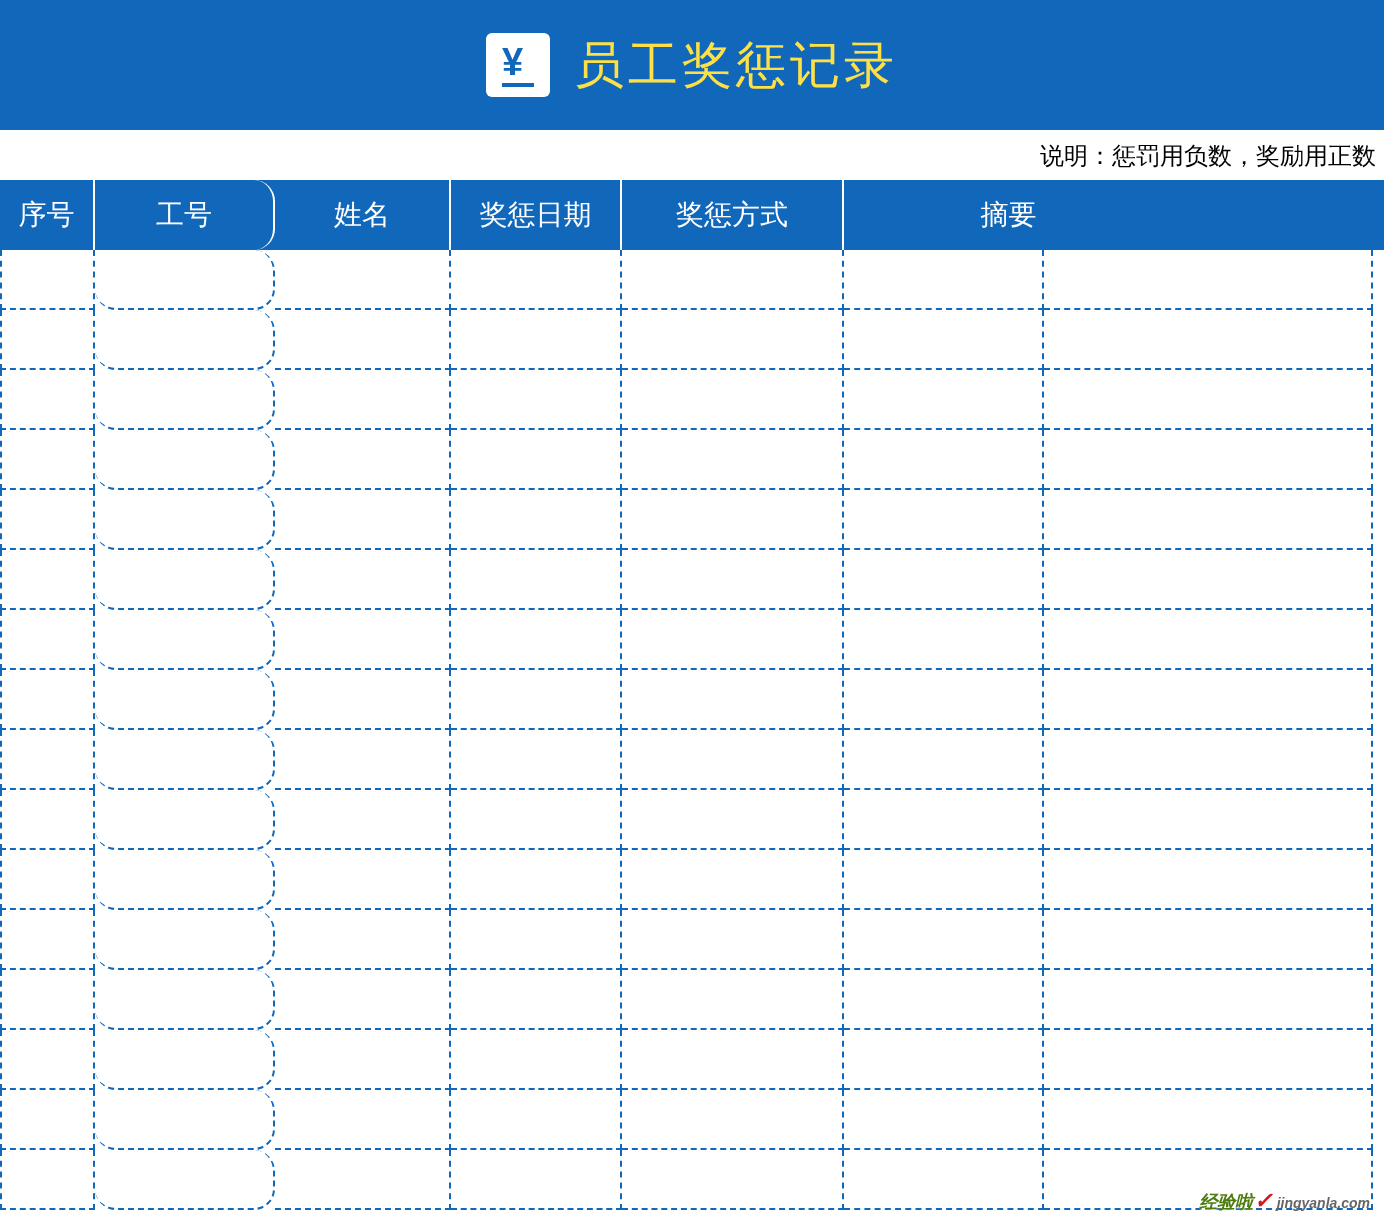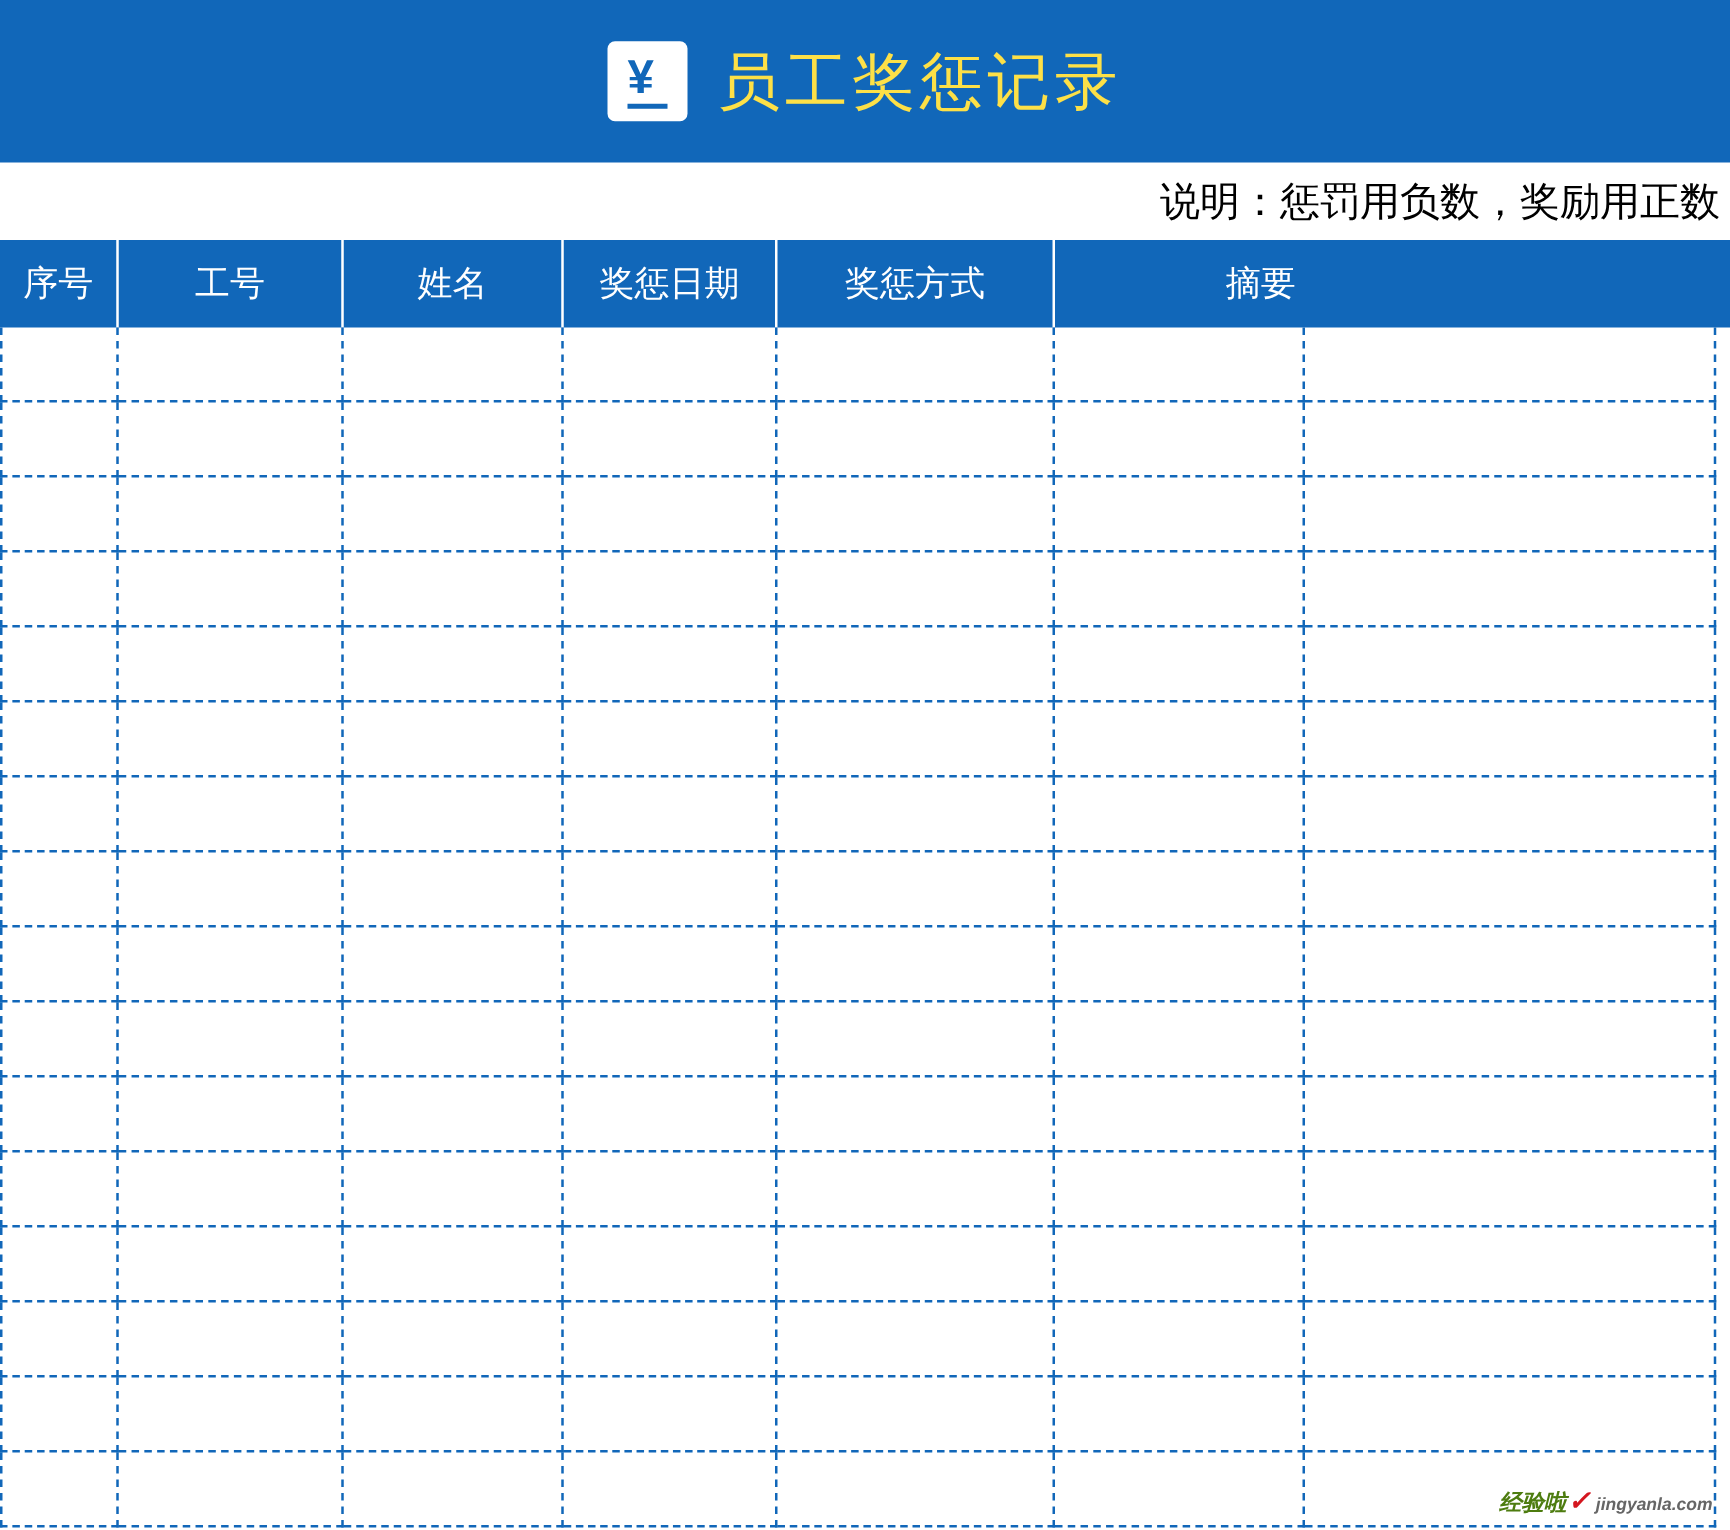--- a/index.html
+++ b/index.html
@@ -49,21 +49,21 @@
     }
     .title-text {
       color: #fde047;
       font-size: 50px;
       font-family: "SimSun", serif;
       letter-spacing: 4px;
     }
     .note-row {
       text-align: right;
       padding: 10px 8px 8px 0;
-      font-size: 32px;
+      font-size: 24px;
       color: #000000;
       font-family: "SimSun", serif;
     }
     .table-container {
       width: 100%;
     }
     .table-header {
       display: flex;
       background: #1167b9;
       height: 70px;
@@ -94,21 +94,21 @@
       align-items: center;
       justify-content: center;
     }
     .tr .td:first-child {
       border-left: 2px dashed #1167b9;
     }
     .tr .td:last-child {
       border-right: 2px dashed #1167b9;
     }
     .col-0 { width: 95px; text-align: right; }
-    .col-1 { width: 180px; }
+    .col-1 { width: 180px; border-radius: 21px; }
     .col-2 { width: 176px; }
     .col-3 { width: 171px; }
     .col-4 { width: 222px; }
     .col-5 { width: 200px; }
     .col-6 { width: 329px; }
     .watermark {
       position: absolute;
       bottom: 10px;
       right: 14px;
       font-size: 18px;

